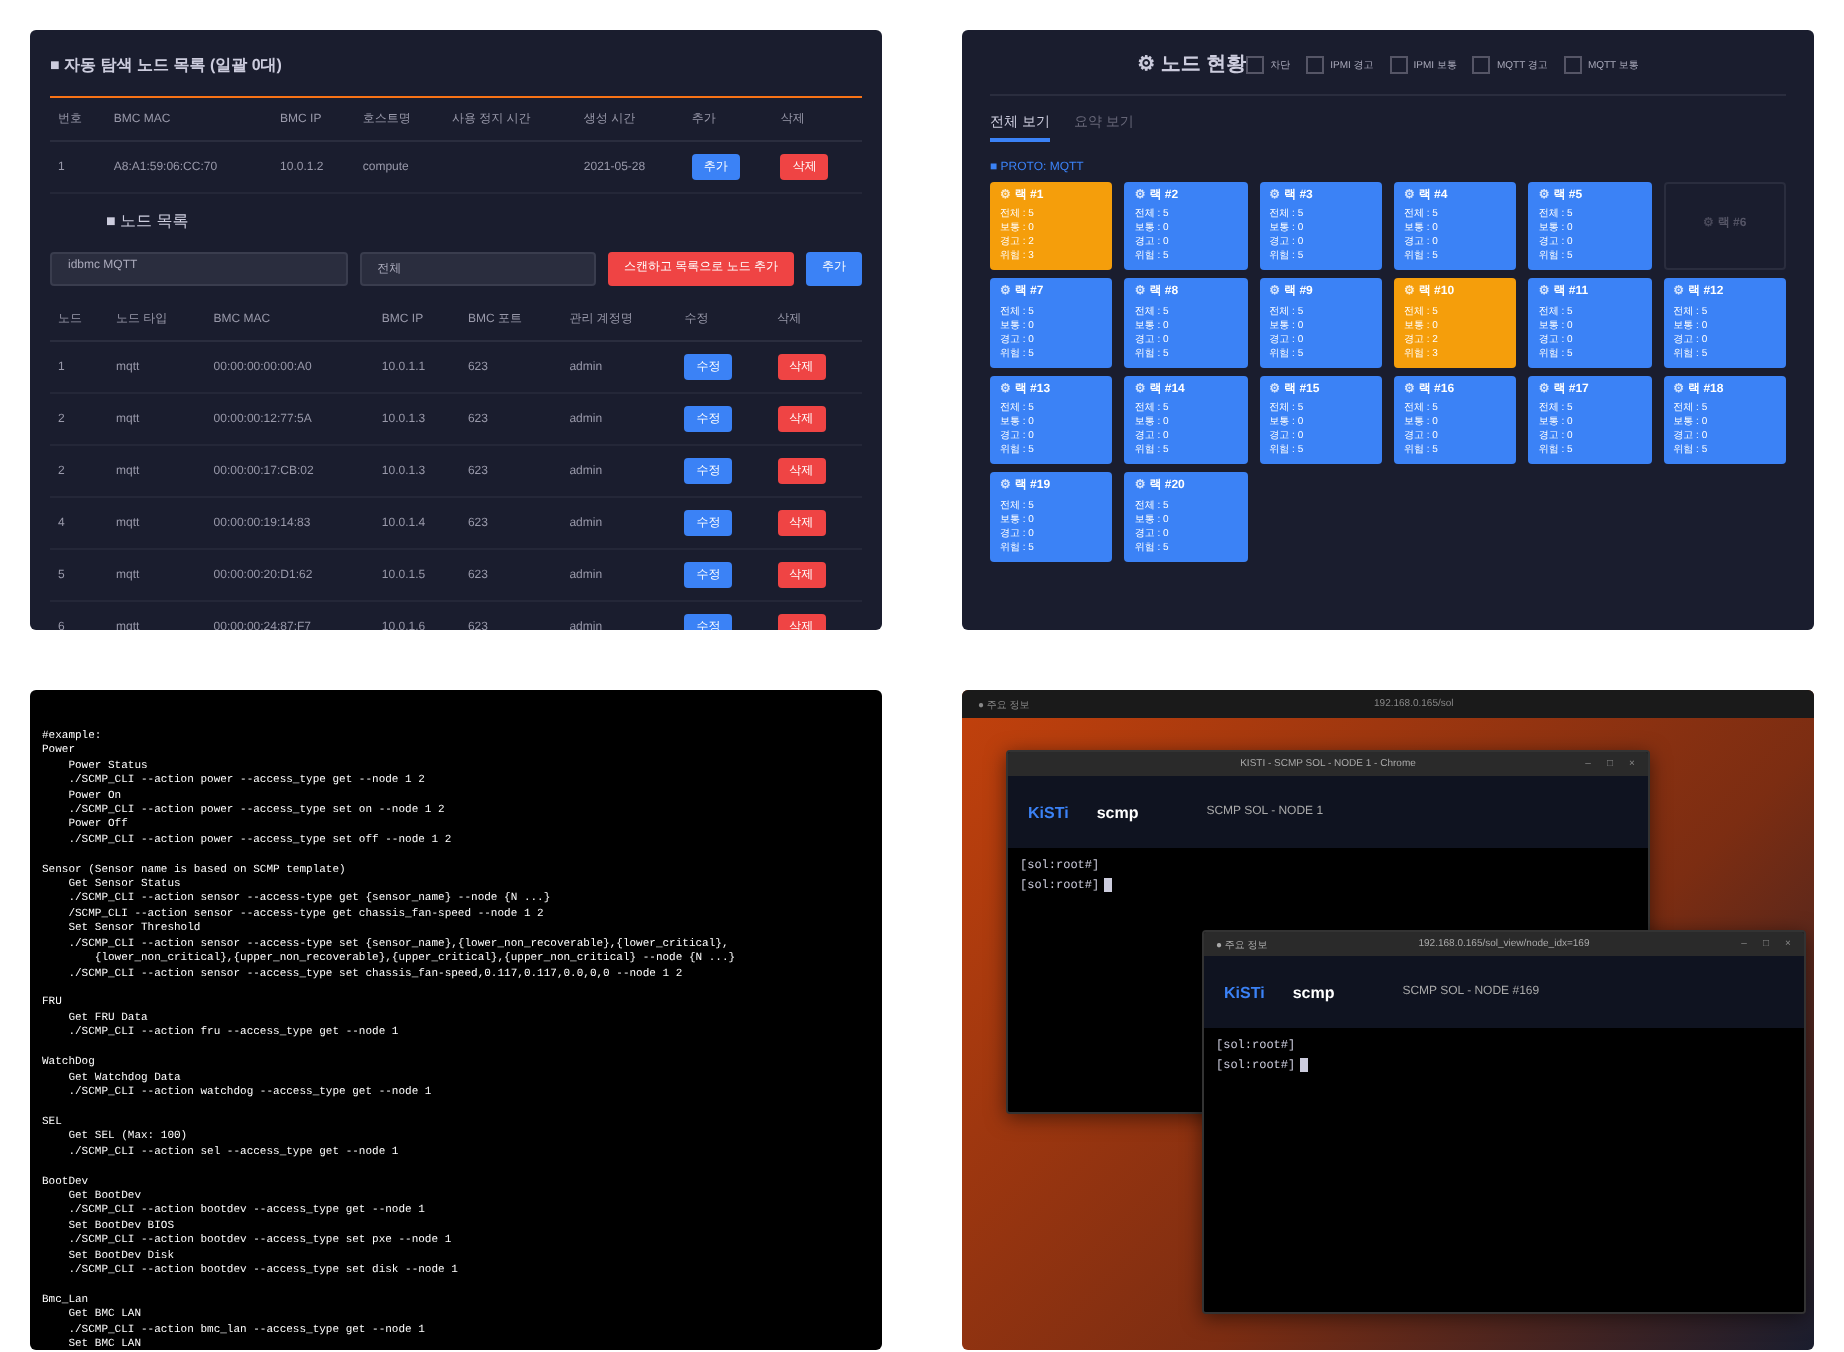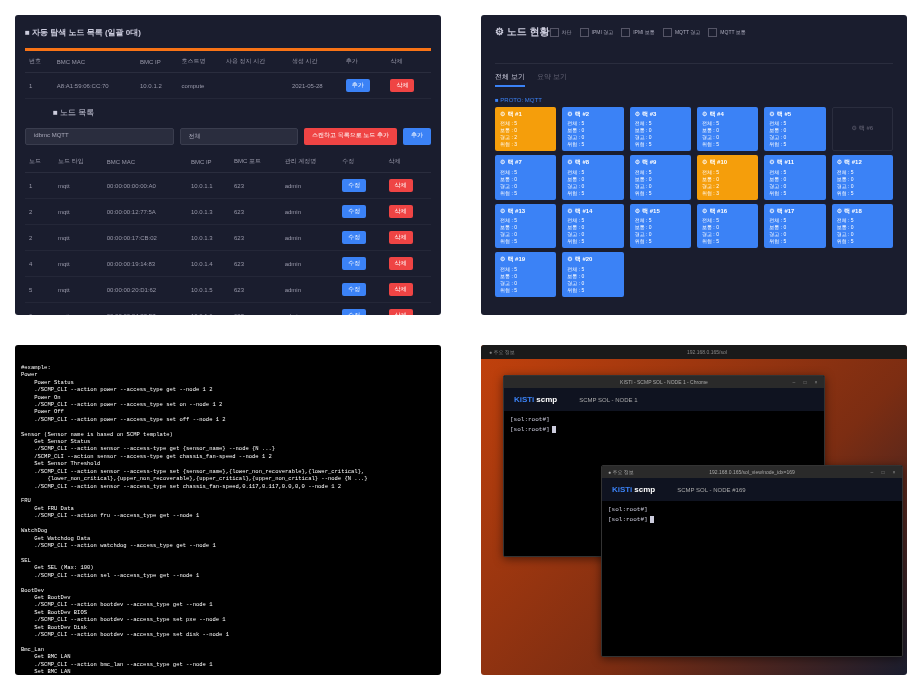--- a/index.html
+++ b/index.html
@@ -25,21 +25,21 @@
     overflow: hidden;
     position: relative;
   }
   
   .p1 { padding: 8px 10px; }
   .panel-header {
     color: #ccd;
     font-size: 8px;
     font-weight: 600;
     padding: 4px 0 10px;
-    border-bottom: 3px solid #f97316;
+    border-bottom: 1px solid #f97316;
   }
   .subheader {
     color: #ccd;
     font-size: 8px;
     padding: 8px 0 4px;
     margin-left: 28px;
   }
   table {
     width: 100%;
     border-collapse: collapse;
@@ -92,23 +92,23 @@
     background: #3b82f6;
     color: #fff;
     padding: 3px 8px;
     font-size: 6px;
     border-radius: 2px;
   }
   
   .p2 { padding: 10px 14px; }
   .p2-header {
     display: flex;
-    justify-content: flex-start;
+    justify-content: center;
     align-items: center;
-    padding-bottom: 24px;
+    padding-bottom: 8px;
     border-bottom: 1px solid #2a2d3e;
   }
   .p2-title { font-size: 10px; color: #ccd; font-weight: 600; }
   .legend { display: flex; gap: 8px; font-size: 5px; align-items: center; }
   .legend-item { display: flex; align-items: center; gap: 3px; }
   .legend-box { width: 7px; height: 7px; border: 1px solid #556; background: #1a1d2e; }
   .tabs {
     display: flex;
     gap: 12px;
     padding: 8px 0 6px;
@@ -178,28 +178,28 @@
     display: flex;
     gap: 3px;
   }
   .wctrl span {
     width: 8px; height: 8px;
     display: flex; align-items:center; justify-content:center;
     color: #888;
   }
   .brand-bar {
     background: #0f1320;
-    height: 23px;
+    height: 36px;
     display: flex;
     align-items: center;
     padding: 0 10px;
     color: #3b82f6;
     font-size: 8px;
     font-weight: 700;
-    gap: 2px;
+    gap: 14px;
   }
   .brand-bar .sub { color: #aaa; font-size: 6px; margin-left: 20px; font-weight: 400; }
   .sol-body {
     background: #000;
     height: calc(100% - 34px);
     font-family: "Courier New", monospace;
     color: #ccd;
     font-size: 6px;
     padding: 4px 6px;
     line-height: 1.6;

